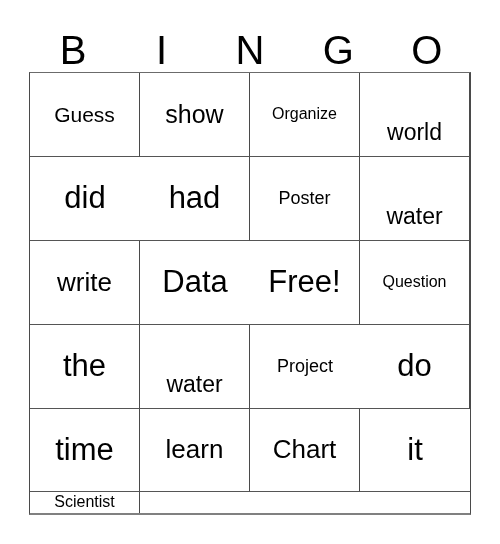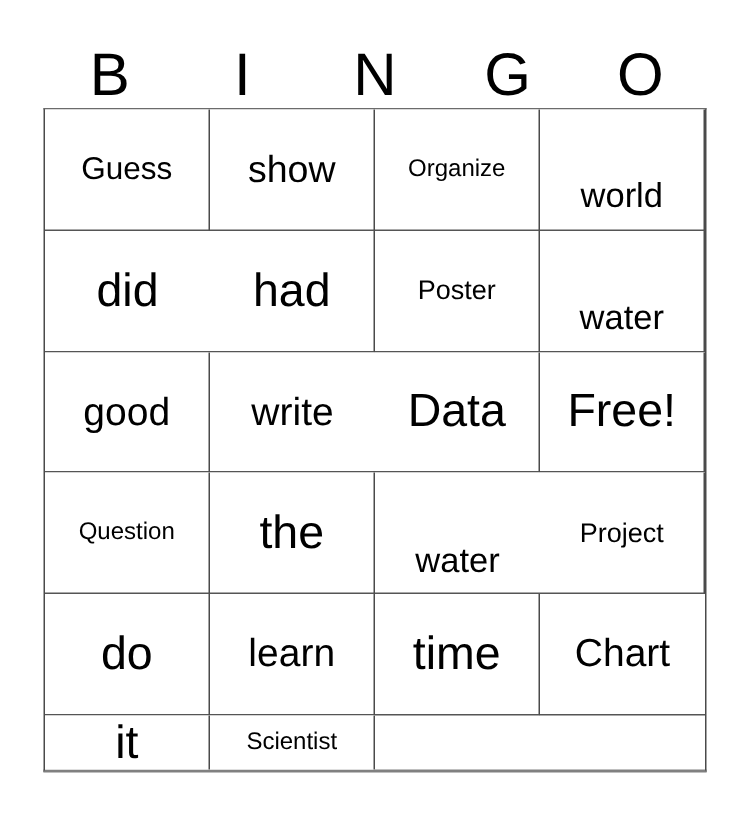--- a/index.html
+++ b/index.html
@@ -131,23 +131,20 @@
       <div class="cell">
         <span class="cell-text fs-xxl">had</span>
       </div>
       <div class="cell">
         <span class="cell-text fs-xs">Poster</span>
       </div>
       <div class="cell">
         <span class="cell-text fs-md">water</span>
       </div>
       <div class="cell">
-        <span class="cell-text fs-lg">good</span>
-      </div>
-      <div class="cell">
         <span class="cell-text fs-lg">write</span>
       </div>
       <div class="cell">
         <span class="cell-text fs-xxl">Data</span>
       </div>
       <div class="cell">
         <span class="cell-text fs-xxl">Free!</span>
       </div>
       <div class="cell">
         <span class="cell-text fs-xxs">Question</span>
@@ -158,24 +155,24 @@
       <div class="cell">
         <span class="cell-text fs-md">water</span>
       </div>
       <div class="cell">
         <span class="cell-text fs-xs">Project</span>
       </div>
       <div class="cell">
         <span class="cell-text fs-xxl">do</span>
       </div>
       <div class="cell">
-        <span class="cell-text fs-lg">learn</span>
+        <span class="cell-text fs-xxl">time</span>
       </div>
       <div class="cell">
-        <span class="cell-text fs-xxl">time</span>
+        <span class="cell-text fs-lg">learn</span>
       </div>
       <div class="cell">
         <span class="cell-text fs-lg">Chart</span>
       </div>
       <div class="cell">
         <span class="cell-text fs-xxl">it</span>
       </div>
       <div class="cell">
         <span class="cell-text fs-xxs">Scientist</span>
       </div>

